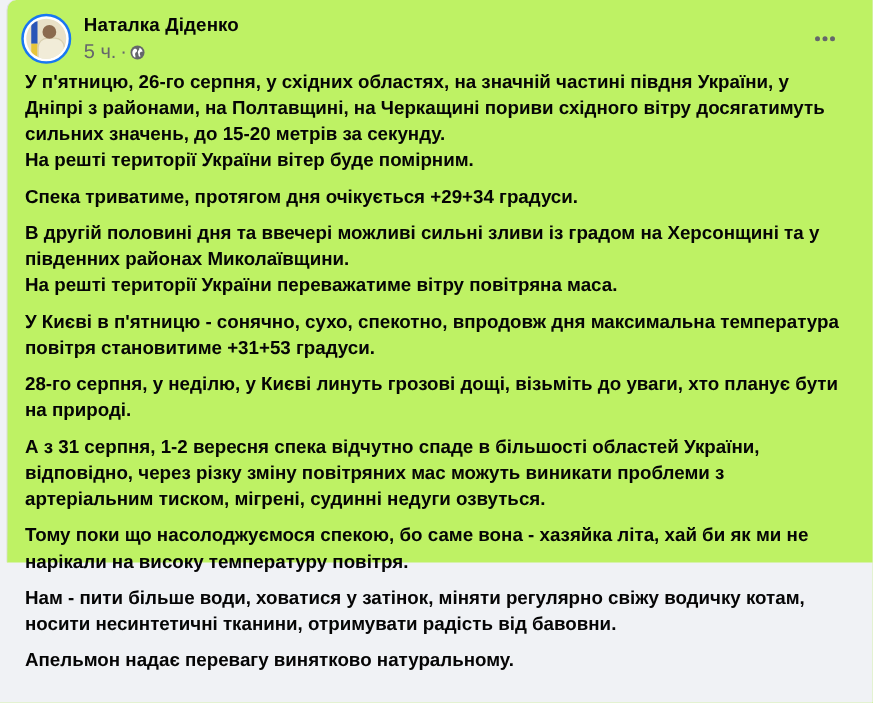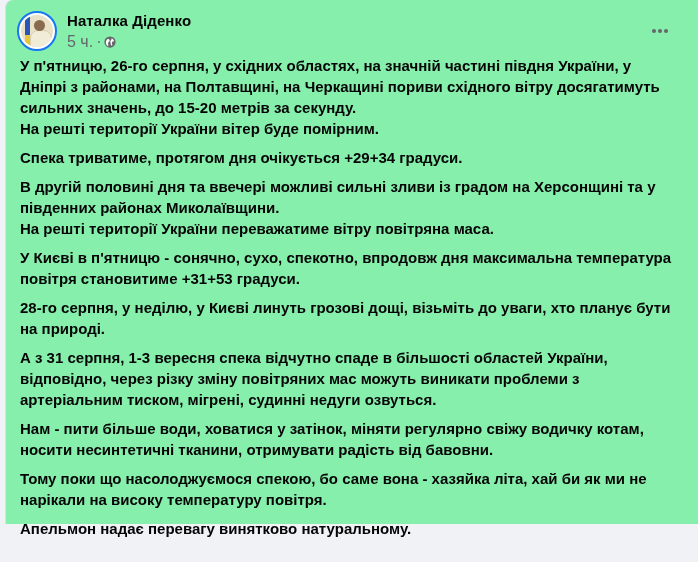--- a/index.html
+++ b/index.html
@@ -10,22 +10,22 @@
       overflow: hidden;
       background: #f0f2f5;
       font-family: "Liberation Sans", "DejaVu Sans", sans-serif;
       color: #050505;
     }
     .card {
       position: absolute;
       left: 5px;
       top: 0;
       width: 693px;
-      height: 524px;
-      background: #86efac;
+      height: 450px;
+      background: #bef264;
       border-left: 1px solid #dddfe2;
       border-top-left-radius: 8px;
       box-sizing: border-box;
     }
     .header {
       position: absolute;
       left: 11px;
       top: 11px;
       right: 0;
       height: 40px;
@@ -156,18 +156,18 @@
   </div>
 
   <div class="content">
     <p>У п'ятницю, 26-го серпня, у східних областях, на значній частині півдня України, у Дніпрі з районами, на Полтавщині, на Черкащині пориви східного вітру досягатимуть сильних значень, до 15-20 метрів за секунду.
 На решті території України вітер буде помірним.</p>
     <p>Спека триватиме, протягом дня очікується  +29+34 градуси.</p>
     <p>В другій половині дня та ввечері можливі сильні зливи із градом на Херсонщині та у південних районах Миколаївщини.
 На решті території України переважатиме вітру повітряна маса.</p>
     <p> У Києві в п'ятницю - сонячно, сухо, спекотно, впродовж дня максимальна температура повітря становитиме +31+53 градуси.</p>
     <p>28-го серпня, у неділю, у Києві линуть грозові дощі, візьміть до уваги, хто планує бути на природі.</p>
-    <p>А з 31 серпня, 1-3 вересня спека відчутно спаде в більшості областей України, відповідно, через різку зміну повітряних мас можуть виникати проблеми з артеріальним тиском, мігрені, судинні недуги озвуться.</p>
+    <p>А з 31 серпня, 1-2 вересня спека відчутно спаде в більшості областей України, відповідно, через різку зміну повітряних мас можуть виникати проблеми з артеріальним тиском, мігрені, судинні недуги озвуться.</p>
+    <p>Тому поки що насолоджуємося спекою, бо саме вона - хазяйка літа, хай би як ми не нарікали на високу температуру повітря.</p>
     <p>Нам - пити більше води, ховатися у затінок, міняти регулярно свіжу водичку котам, носити несинтетичні тканини, отримувати радість від бавовни.</p>
-    <p>Тому поки що насолоджуємося спекою, бо саме вона - хазяйка літа, хай би як ми не нарікали на високу температуру повітря.</p>
     <p>Апельмон надає перевагу винятково натуральному.</p>
   </div>
 </div>
 
 </body></html>

